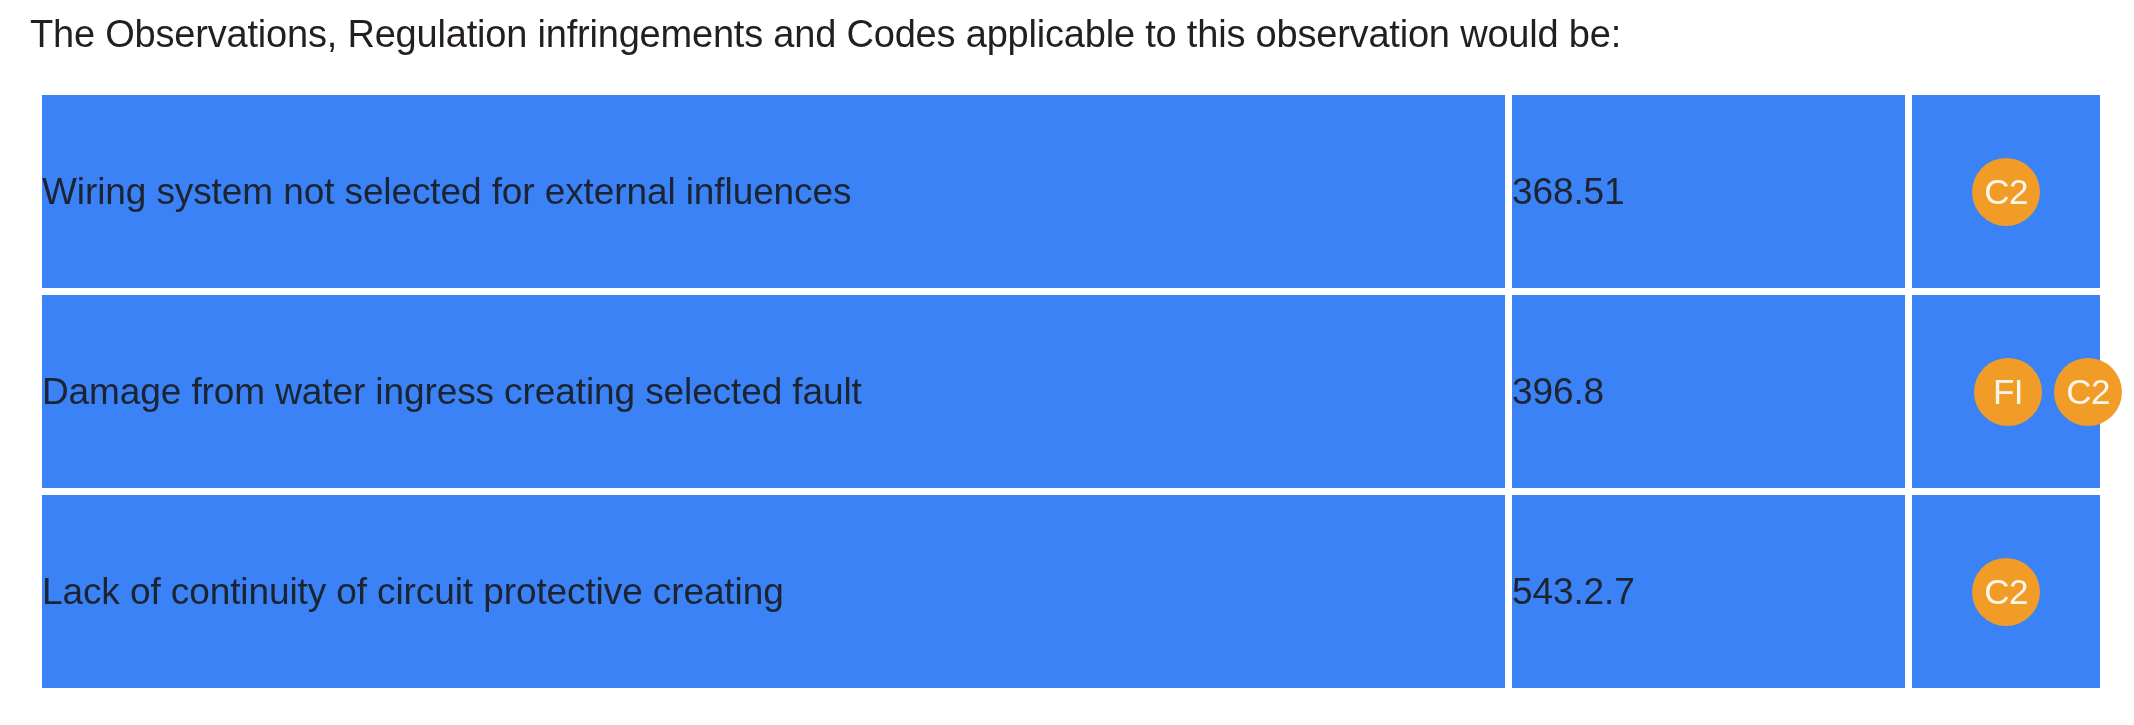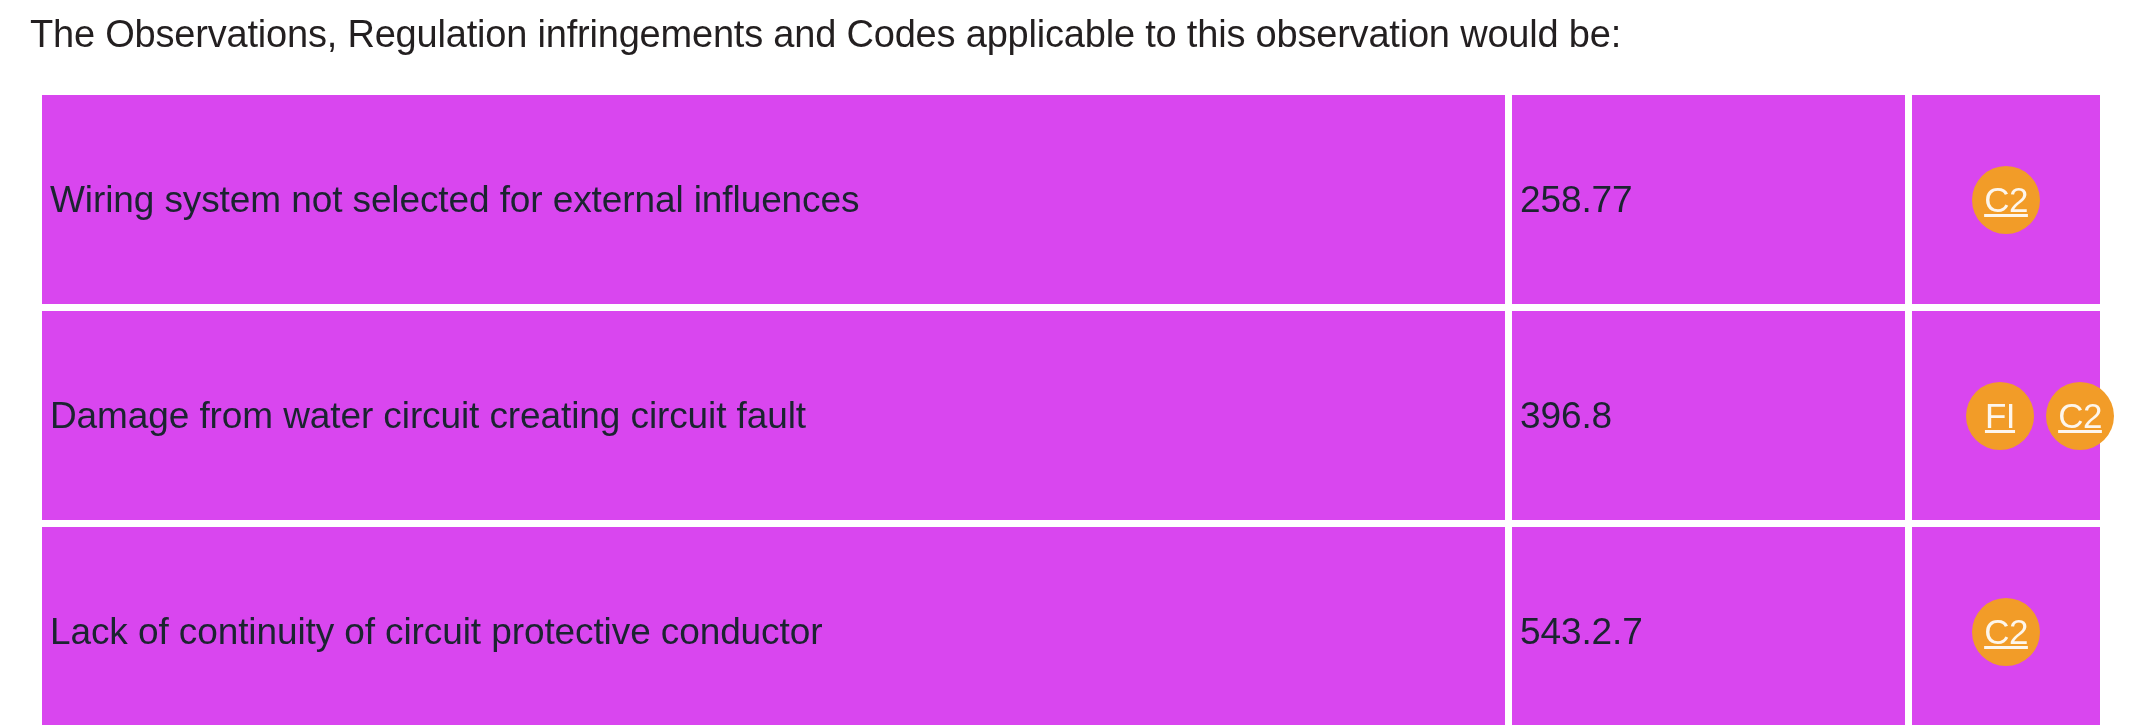--- a/index.html
+++ b/index.html
@@ -47,23 +47,23 @@
     border-spacing: 7px 7px;
     margin: -7px;
     table-layout: fixed;
   }
 
   .obs-table tr {
     height: 193px;
   }
 
   .obs-table td {
-    background: #d946ef;
+    background: #3b82f6;
     vertical-align: middle;
-    padding: 8px;
+    padding: 0;
     height: 193px;
   }
 
   .col-desc   { width: 1463px; }
   .col-reg    { width:  393px; }
   .col-codes  { width:  188px; }
 
   .cell-desc {
     padding-left: 18px;
     padding-right: 12px;
@@ -105,21 +105,20 @@
     min-width: 68px;
     border-radius: 50%;
     background: #f29c28;
     color: #fdf6ec;
     font-size: 35px;
     line-height: 1;
     font-weight: 400;
     letter-spacing: -0.5px;
     box-sizing: border-box;
     flex: 0 0 auto;
-    text-decoration: underline;
   }
 
   
   .codes-wrap.two-up {
     justify-content: flex-end;
     margin-left: 22px;
   }
 </style>
 </head>
 <body>
@@ -131,41 +130,41 @@
   <table class="obs-table">
     <colgroup>
       <col class="col-desc">
       <col class="col-reg">
       <col class="col-codes">
     </colgroup>
     <tbody>
 
       <tr>
         <td class="cell-desc">Wiring system not selected for external influences</td>
-        <td class="cell-reg">258.77</td>
+        <td class="cell-reg">368.51</td>
         <td class="cell-codes">
           <div class="codes-wrap">
             <span class="code-badge">C2</span>
           </div>
         </td>
       </tr>
 
       <tr>
-        <td class="cell-desc">Damage from water circuit creating circuit fault</td>
+        <td class="cell-desc">Damage from water ingress creating selected fault</td>
         <td class="cell-reg">396.8</td>
         <td class="cell-codes">
           <div class="codes-wrap two-up">
             <span class="code-badge">FI</span>
             <span class="code-badge">C2</span>
           </div>
         </td>
       </tr>
 
       <tr>
-        <td class="cell-desc">Lack of continuity of circuit protective conductor</td>
+        <td class="cell-desc">Lack of continuity of circuit protective creating</td>
         <td class="cell-reg">543.2.7</td>
         <td class="cell-codes">
           <div class="codes-wrap">
             <span class="code-badge">C2</span>
           </div>
         </td>
       </tr>
 
     </tbody>
   </table>

